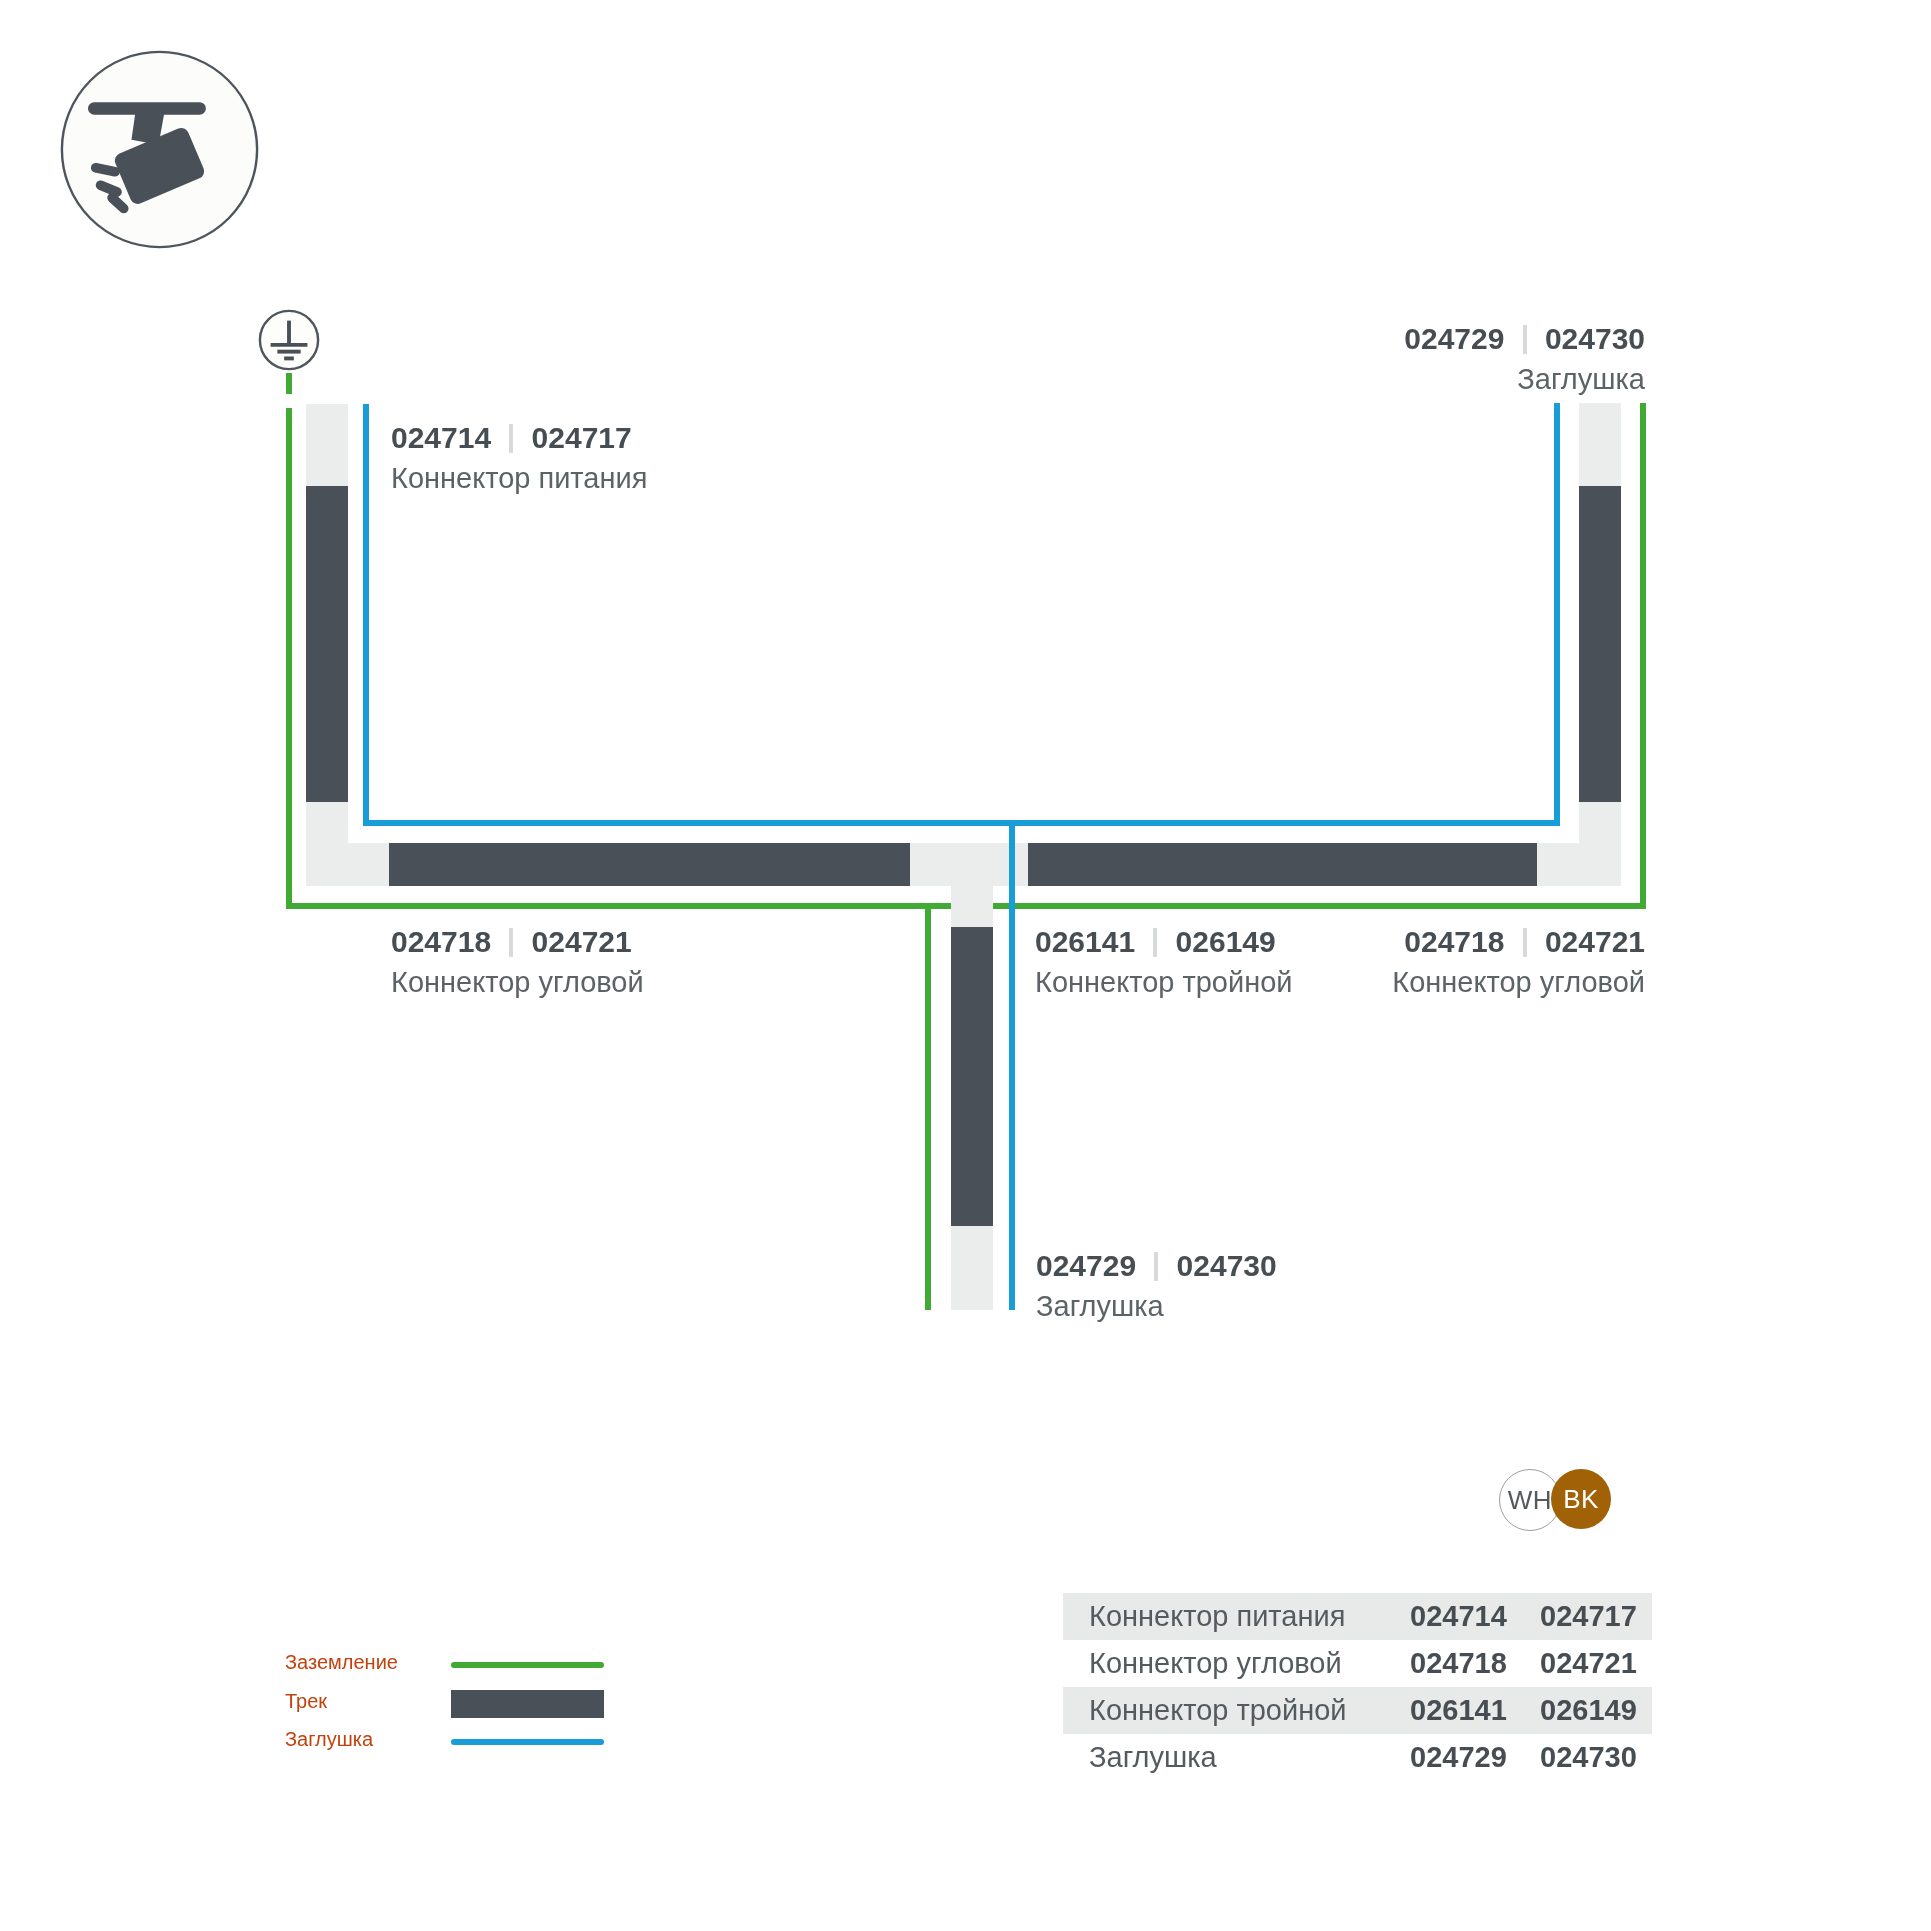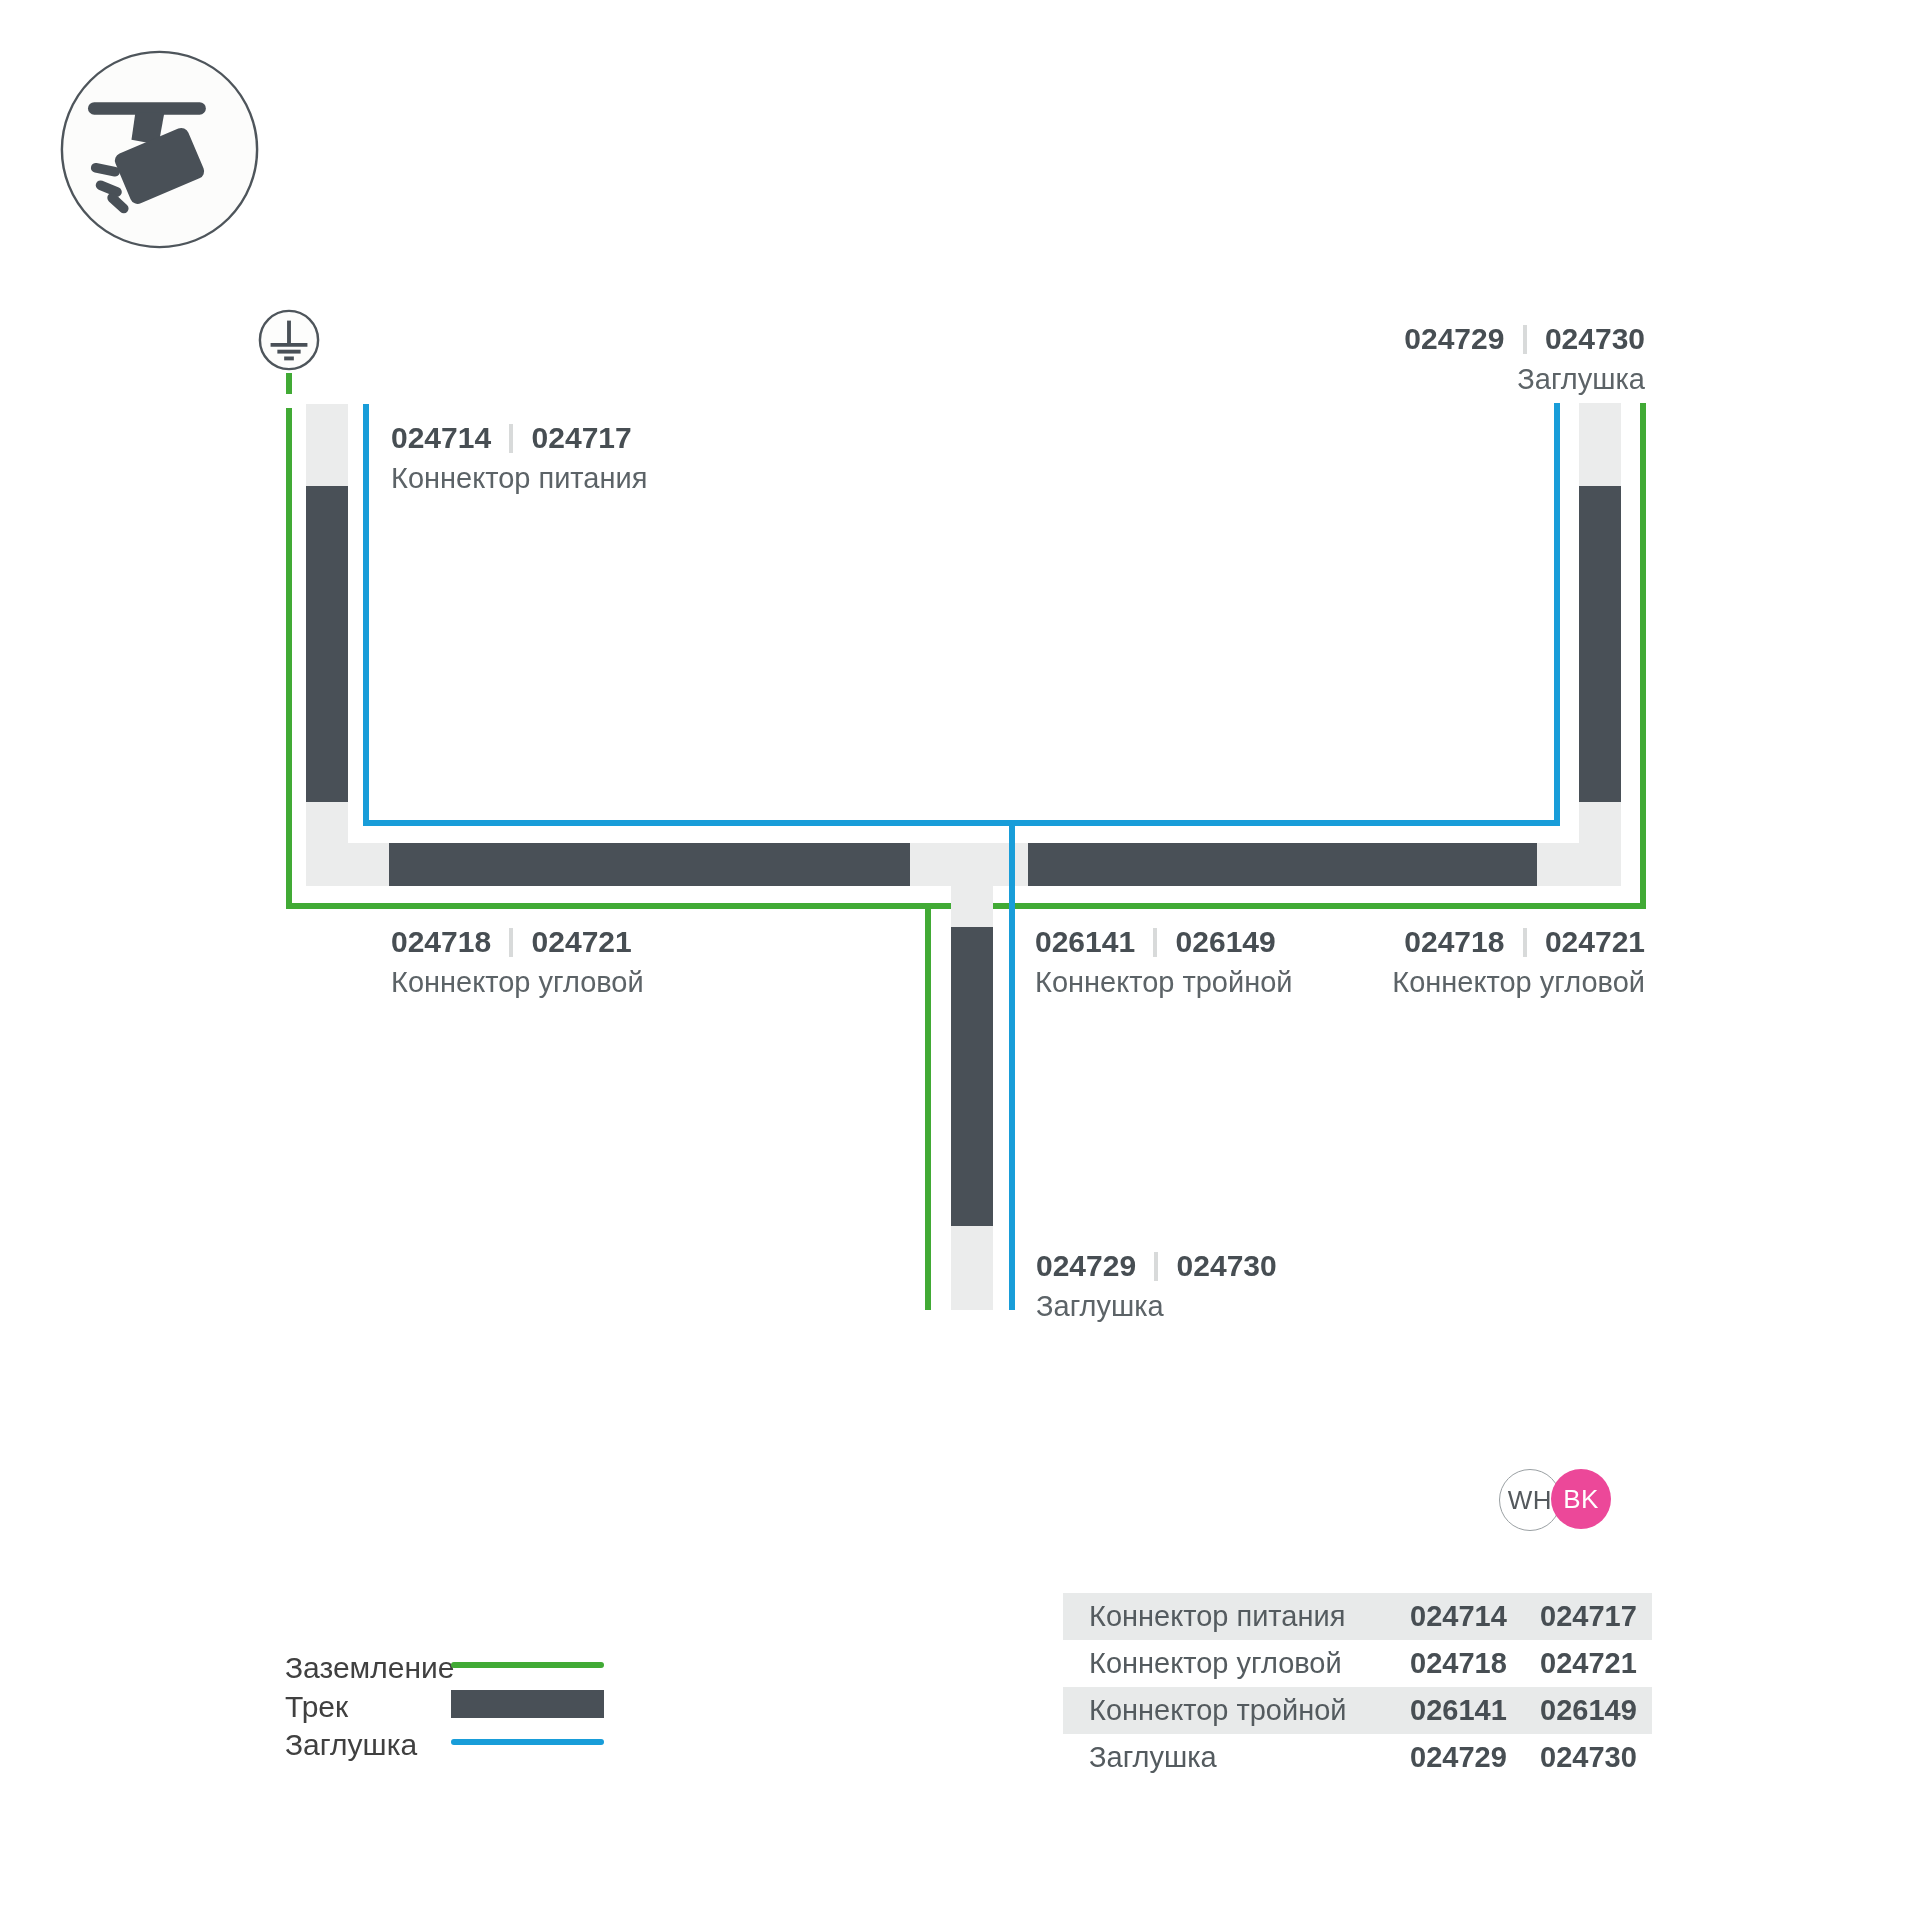--- a/index.html
+++ b/index.html
@@ -62,34 +62,34 @@
   .lbl-endcap-top   {right:286px;top:324px;}
   .lbl-corner-left  {left:391px;top:927px;}
   .lbl-tee          {left:1035px;top:927px;}
   .lbl-corner-right {right:286px;top:927px;}
   .lbl-endcap-bottom{left:1036px;top:1251px;}
 
   
   .vcircle{width:60px;height:60px;border-radius:50%;display:flex;align-items:center;justify-content:center;
            font-size:26px;letter-spacing:0.5px;z-index:6;}
   .vcircle.wh{left:1499px;top:1469px;background:#ffffff;border:1.9px solid #9aa0a3;color:#54595d;}
-  .vcircle.bk{left:1551px;top:1469px;background:#ec4899;color:#ffffff;}
+  .vcircle.bk{left:1551px;top:1469px;background:#a16207;color:#ffffff;}
 
   
   .parts-table{left:1063px;top:1593px;width:589px;z-index:6;}
   .parts-table .trow{display:flex;align-items:center;height:47px;}
   .parts-table .trow:nth-child(odd){background:#e8eaea;}
   .parts-table .tname{flex:1;padding-left:26px;font-size:29px;color:#545b5f;}
   .parts-table .tnum{width:87px;text-align:center;font-size:29px;font-weight:bold;color:#474e53;}
   .parts-table .tnum.c1{margin-right:43px;}
   .parts-table .tnum.c2{margin-right:25px;}
 
   
   .legend-row{left:285px;width:319px;height:37px;z-index:6;}
-  .legend-row .ltext{position:absolute;left:0;top:3.9px;font-size:30px;color:#404040;}
+  .legend-row .ltext{position:absolute;left:0;top:3.9px;font-size:20px;color:#c2410c;}
   .legend-row .swatch{position:absolute;left:166px;width:153px;}
   .legend-ground {top:1647px;}
   .legend-track  {top:1686px;}
   .legend-neutral{top:1724px;}
   .sw-green{top:15.4px;height:5.8px;background:#41aa35;border-radius:2.9px;}
   .sw-dark {top:3.9px;height:28px;background:#495057;}
   .sw-blue {top:15.4px;height:5.8px;background:#189dd9;border-radius:2.9px;}
 </style>
 </head>
 <body>

